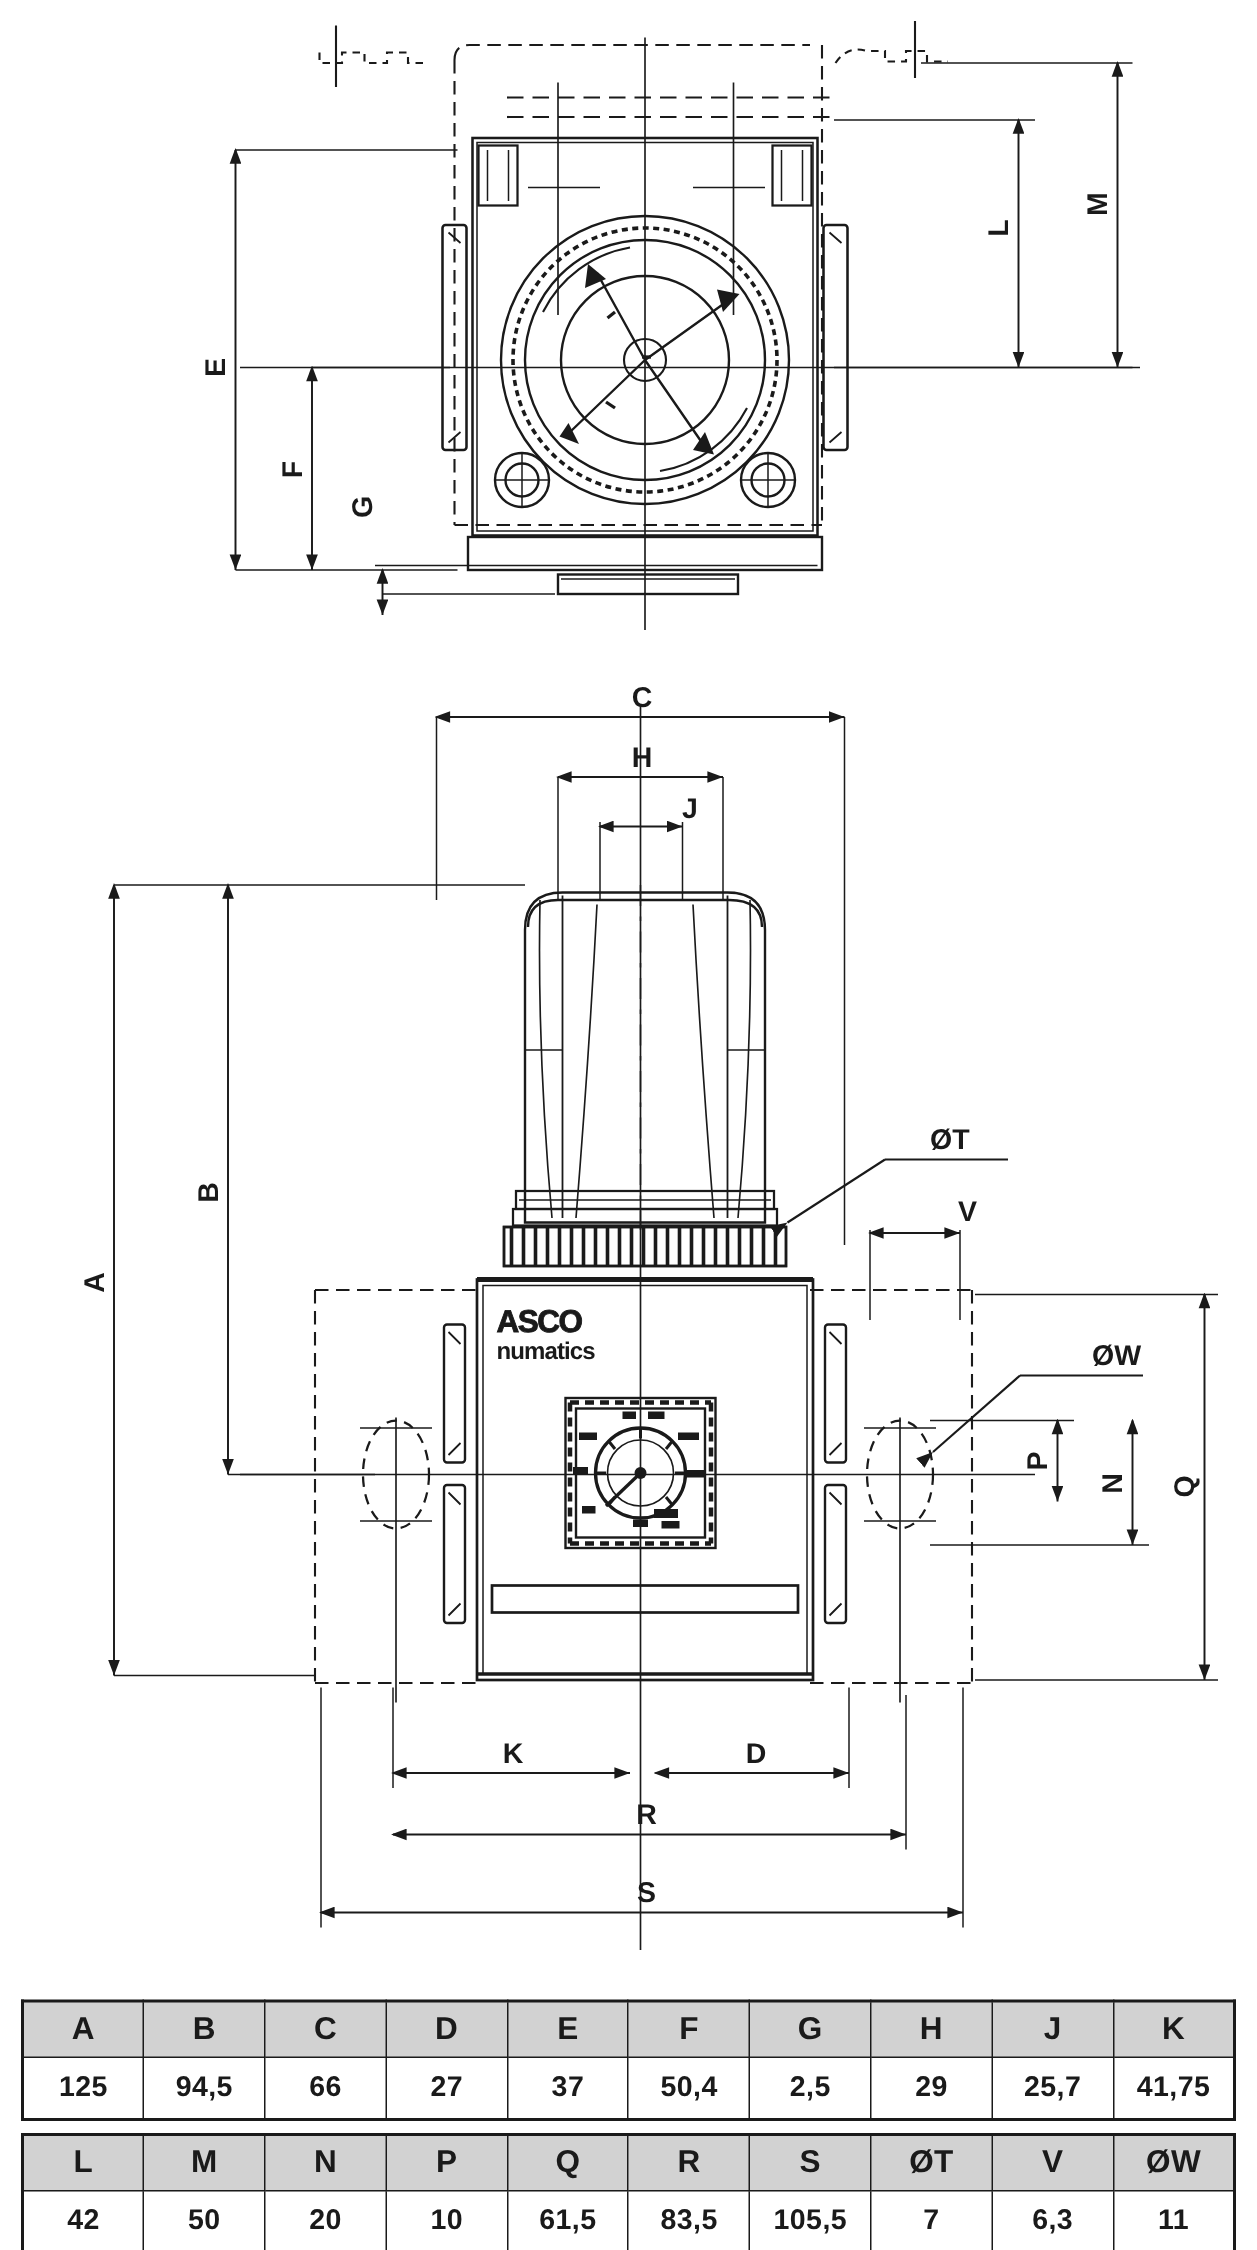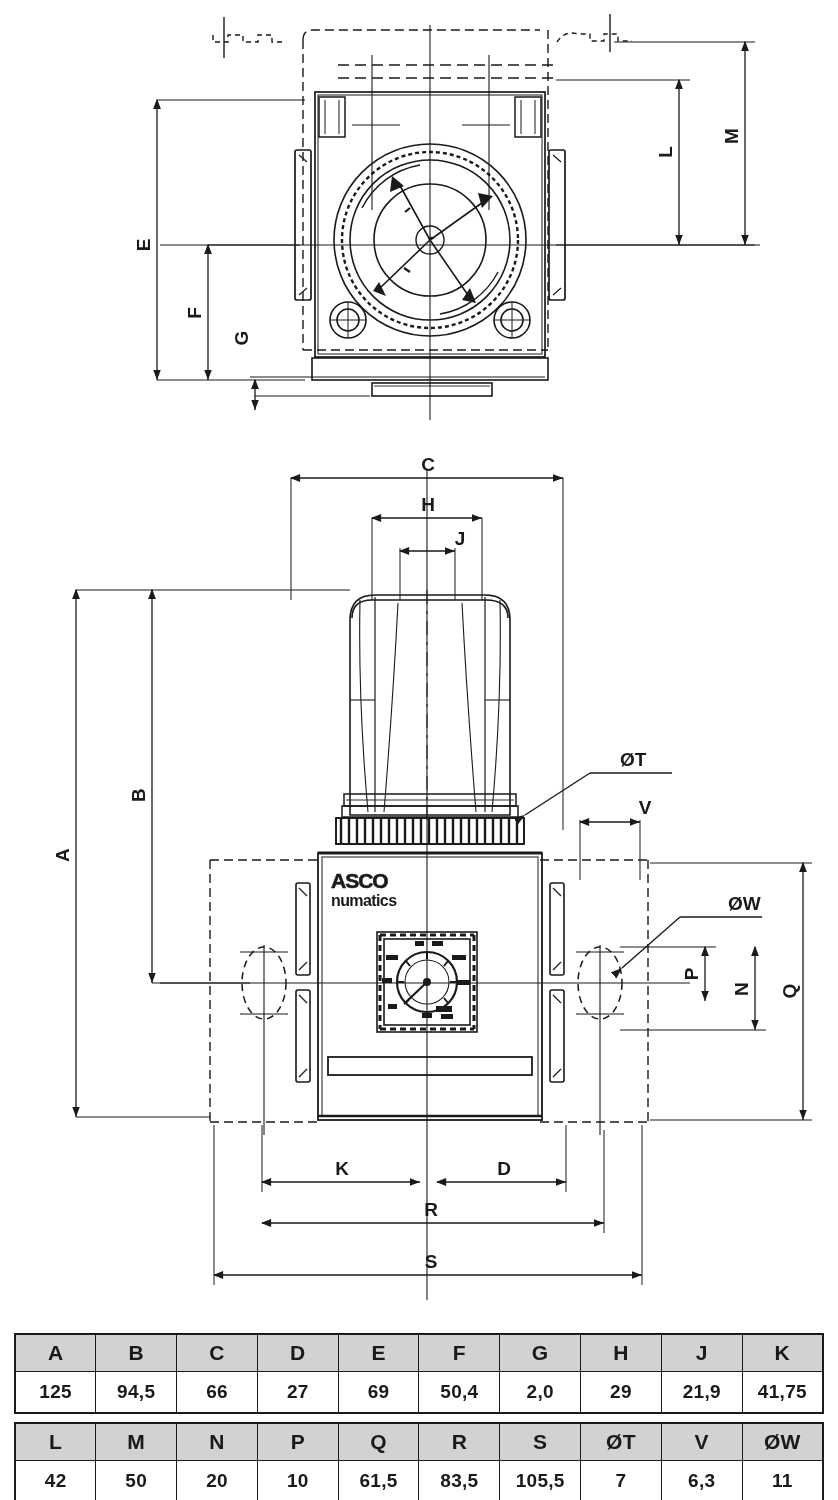--- a/index.html
+++ b/index.html
@@ -468,25 +468,25 @@
           <td>G</td>
           <td>H</td>
           <td>J</td>
           <td>K</td>
         </tr>
         <tr class="vals">
           <td>125</td>
           <td>94,5</td>
           <td>66</td>
           <td>27</td>
-          <td>69</td>
+          <td>37</td>
           <td>50,4</td>
-          <td>2,0</td>
+          <td>2,5</td>
           <td>29</td>
-          <td>21,9</td>
+          <td>25,7</td>
           <td>41,75</td>
         </tr>
       </tbody>
     </table>
   </div>
 
   <div class="dim-table-wrap" id="table-2">
     <table class="dimtable">
       <tbody>
         <tr class="hdr">

